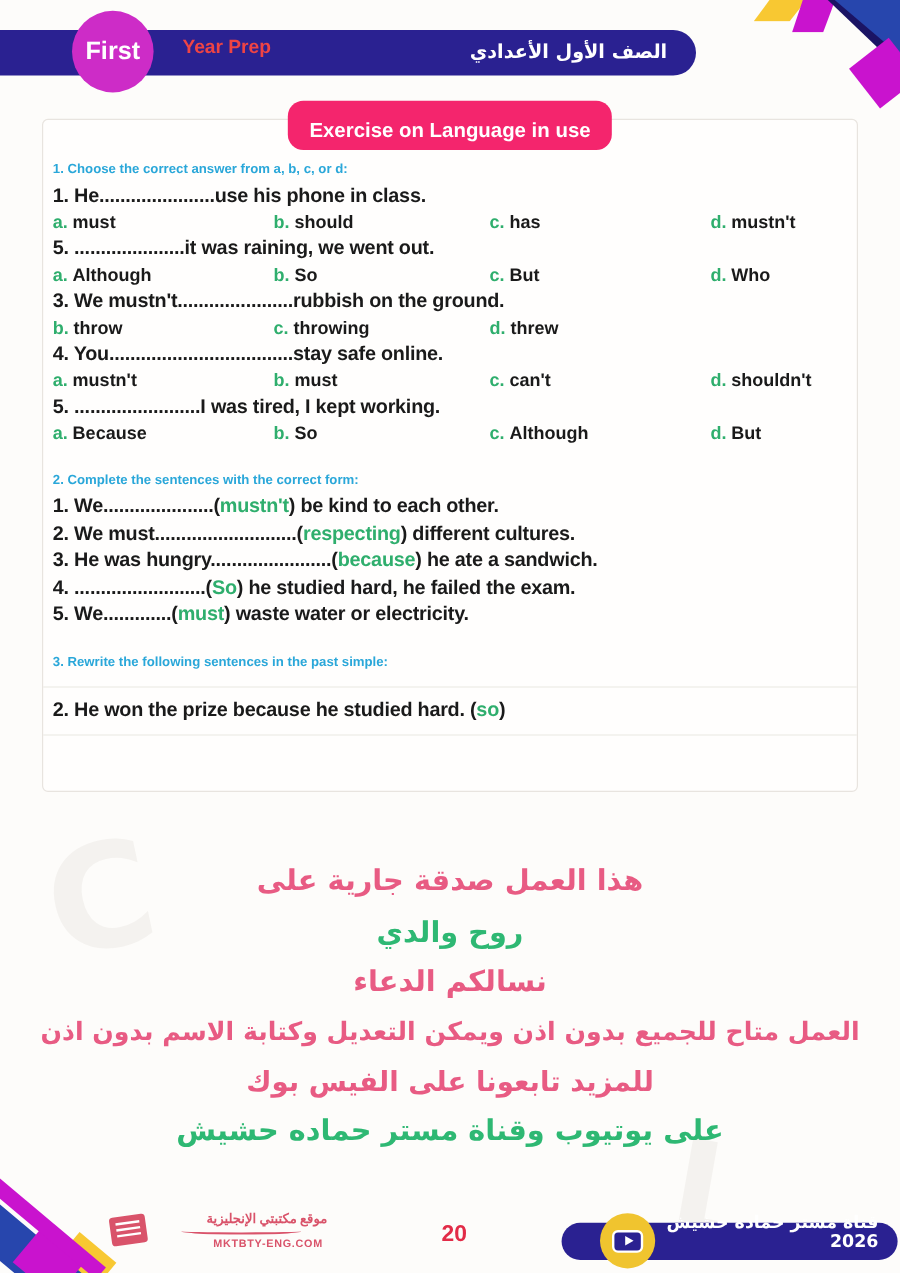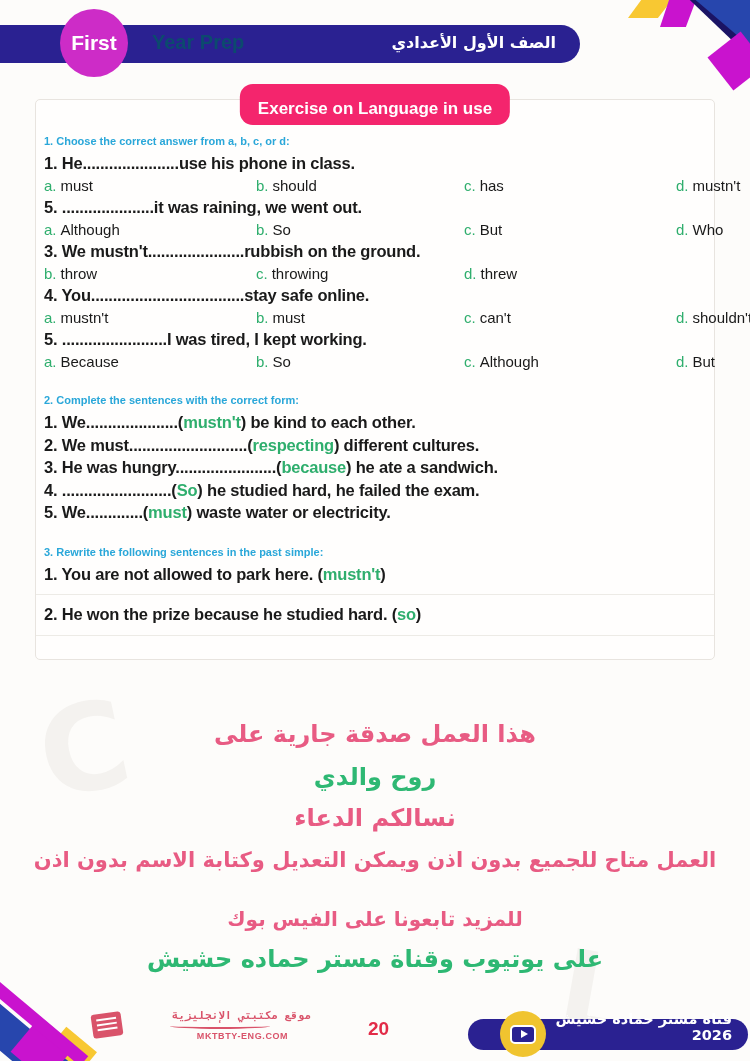--- a/index.html
+++ b/index.html
@@ -11,21 +11,21 @@
   .wm { position:absolute; font-family:"DejaVu Sans",sans-serif; font-weight:bold;
         color:rgba(165,155,145,0.10); z-index:0; user-select:none; }
   .layer { position:absolute; z-index:1; }
 
   
   .hdr-bar { top:25px; left:0; width:580px; height:38px; background:#2a2191;
              border-radius:0 19px 19px 0; }
   .hdr-first { top:9px; left:60px; width:68px; height:68px; border-radius:50%;
                background:#cd2cc7; display:flex; align-items:center; justify-content:center;
                color:#fff; font-weight:bold; font-size:21px; z-index:2; }
-  .hdr-left { top:31px; left:152px; color:#0c4a6e; font-weight:bold; font-size:20px; z-index:2; }
+  .hdr-left { top:31px; left:152px; color:#ef4444; font-weight:bold; font-size:16px; z-index:2; }
   .hdr-right { top:33px; left:300px; width:256px; color:#ffffff; font-weight:bold;
                font-size:16px; text-align:right; z-index:2; font-family:"DejaVu Sans",sans-serif; }
 
   
   .tr-yellow { top:0; left:628px; width:44px; height:18px; background:#f8c832;
                clip-path:polygon(30% 0,100% 0,68% 100%,0 100%); }
   .tr-mag1 { top:0; left:660px; width:36px; height:27px; background:#c913ce;
              clip-path:polygon(25% 0,100% 0,72% 100%,0 100%); }
   .tr-dark { top:0; left:664px; width:86px; height:80px; background:#1b1464;
              clip-path:polygon(30% 0,100% 0,100% 72%); }
@@ -37,36 +37,36 @@
   
   .badge { top:84px; left:50%; transform:translateX(-50%); background:#f4256d;
            color:#fff; font-weight:bold; font-size:17px; padding:15px 18px 6px;
            border-radius:13px; z-index:3; white-space:nowrap; }
   .card { top:99px; left:35px; width:680px; height:561px; background:#fffefd;
           border:1.5px solid #e8e4df; border-radius:5px; padding:30px 8px 0 8px; z-index:2; }
 
   .sec-h { color:#2aa7d9; font-weight:bold; font-size:11px; line-height:22px; }
   .q { font-weight:bold; font-size:16.5px; line-height:22.5px; letter-spacing:-0.2px; }
   .opts { display:grid; grid-template-columns:184px 180px 184px 1fr;
-          font-weight:normal; font-size:15px; line-height:21.5px;gap:28px; }
+          font-weight:bold; font-size:15px; line-height:21.5px; }
   .letter { color:#2fae6d; margin-right:4px; }
   .kw { color:#2fae6d; }
   .gap { height:17px; }
   .divider { border-top:1px solid #edebe6; margin:9px -8px 8px -8px; }
 
   
   .dedication { top:712px; left:0; width:750px; text-align:center; font-weight:bold;
                 font-family:"DejaVu Sans",sans-serif; z-index:1; }
   .ded-pink { color:#e85b83; }
   .ded-green { color:#2eb873; }
   .d1 { font-size:24px; line-height:44px; }
   .d2 { font-size:24px; line-height:42px; }
   .d3 { font-size:24px; line-height:40px; }
   .d4 { font-size:21px; line-height:44px; }
-  .d5 { font-size:20px; line-height:40px;margin-top:17px; }
+  .d5 { font-size:23px; line-height:40px; }
   .d6 { font-size:24px; line-height:40px; }
 
   
   .page-num { top:1018px; left:368px; color:#e22b47; font-weight:bold; font-size:19px; z-index:2; }
   .chan-pill { top:1019px; left:468px; width:280px; height:31px; background:#2a2191;
                border-radius:16px; color:#fff; font-weight:bold; font-size:14.5px;
                display:flex; align-items:center; justify-content:center;
                padding:0 16px 16px 84px; font-family:"DejaVu Sans",sans-serif; z-index:2; }
   .play-circle { top:1011px; left:500px; width:46px; height:46px; border-radius:50%;
                  background:#f0c42f; display:flex; align-items:center; justify-content:center; z-index:3; }
@@ -75,21 +75,21 @@
   .play-tri { width:0; height:0; border-left:7px solid #fff;
               border-top:4px solid transparent; border-bottom:4px solid transparent; margin-left:2px; }
 
   .logo { top:1009px; left:92px; display:flex; align-items:center; gap:7px; z-index:2; }
   .logo-book { width:30px; height:24px; background:#d9536a; border-radius:3px;
                transform:rotate(-8deg); position:relative; }
   .logo-book::before { content:""; position:absolute; left:5px; top:5px; width:20px; height:2px;
                background:#fff; box-shadow:0 5px 0 #fff, 0 10px 0 #fff; }
   .logo-text { display:flex; flex-direction:column; align-items:center; }
   .logo-name { color:#d9536a; font-weight:bold; font-size:11px;
-               font-family:Liberation Mono, monospace;margin-left:43px; }
+               font-family:Liberation Serif, serif;margin-left:43px; }
   .logo-swoosh { width:100px; height:6px; border-bottom:2px solid #d9536a;
                  border-radius:0 0 60% 60%; margin:1px 0 2px; }
   .logo-url { color:#d9536a; font-weight:bold; font-size:9px; letter-spacing:0.6px;padding-left:45px; }
 
   
   .bl-yellow { top:1036px; left:52px; width:40px; height:30px; background:#f8c832; transform:rotate(40deg); }
   .bl-blue   { top:1016px; left:-72px; width:160px; height:36px; background:#2746ad; transform:rotate(40deg); }
   .bl-square { top:1026px; left:20px; width:46px; height:46px; background:#c913ce; transform:rotate(40deg); }
   .bl-stripe { top:1000px; left:-66px; width:170px; height:13px; background:#c913ce; transform:rotate(40deg); }
 </style>
@@ -163,21 +163,20 @@
 
   <div class="q"><span>1. We.....................(</span><span class="kw">mustn't</span><span>) be kind to each other.</span></div>
   <div class="q"><span>2. We must...........................(</span><span class="kw">respecting</span><span>) different cultures.</span></div>
   <div class="q"><span>3. He was hungry.......................(</span><span class="kw">because</span><span>) he ate a sandwich.</span></div>
   <div class="q"><span>4. .........................(</span><span class="kw">So</span><span>) he studied hard, he failed the exam.</span></div>
   <div class="q"><span>5. We.............(</span><span class="kw">must</span><span>) waste water or electricity.</span></div>
 
   <div class="gap"></div>
   <div class="sec-h">3. Rewrite the following sentences in the past simple:</div>
 
-  <div class="q"><span>1. You are not allowed to park here. (</span><span class="kw">mustn't</span><span>)</span></div>
   <div class="divider"></div>
   <div class="q"><span>2. He won the prize because he studied hard. (</span><span class="kw">so</span><span>)</span></div>
   <div class="divider"></div>
 </div>
 
 <div class="layer dedication" dir="rtl">
   <div class="d1 ded-pink">هذا العمل صدقة جارية على</div>
   <div class="d2 ded-green">روح والدي</div>
   <div class="d3 ded-pink">نسالكم الدعاء</div>
   <div class="d4 ded-pink">العمل متاح للجميع بدون اذن ويمكن التعديل وكتابة الاسم بدون اذن</div>

